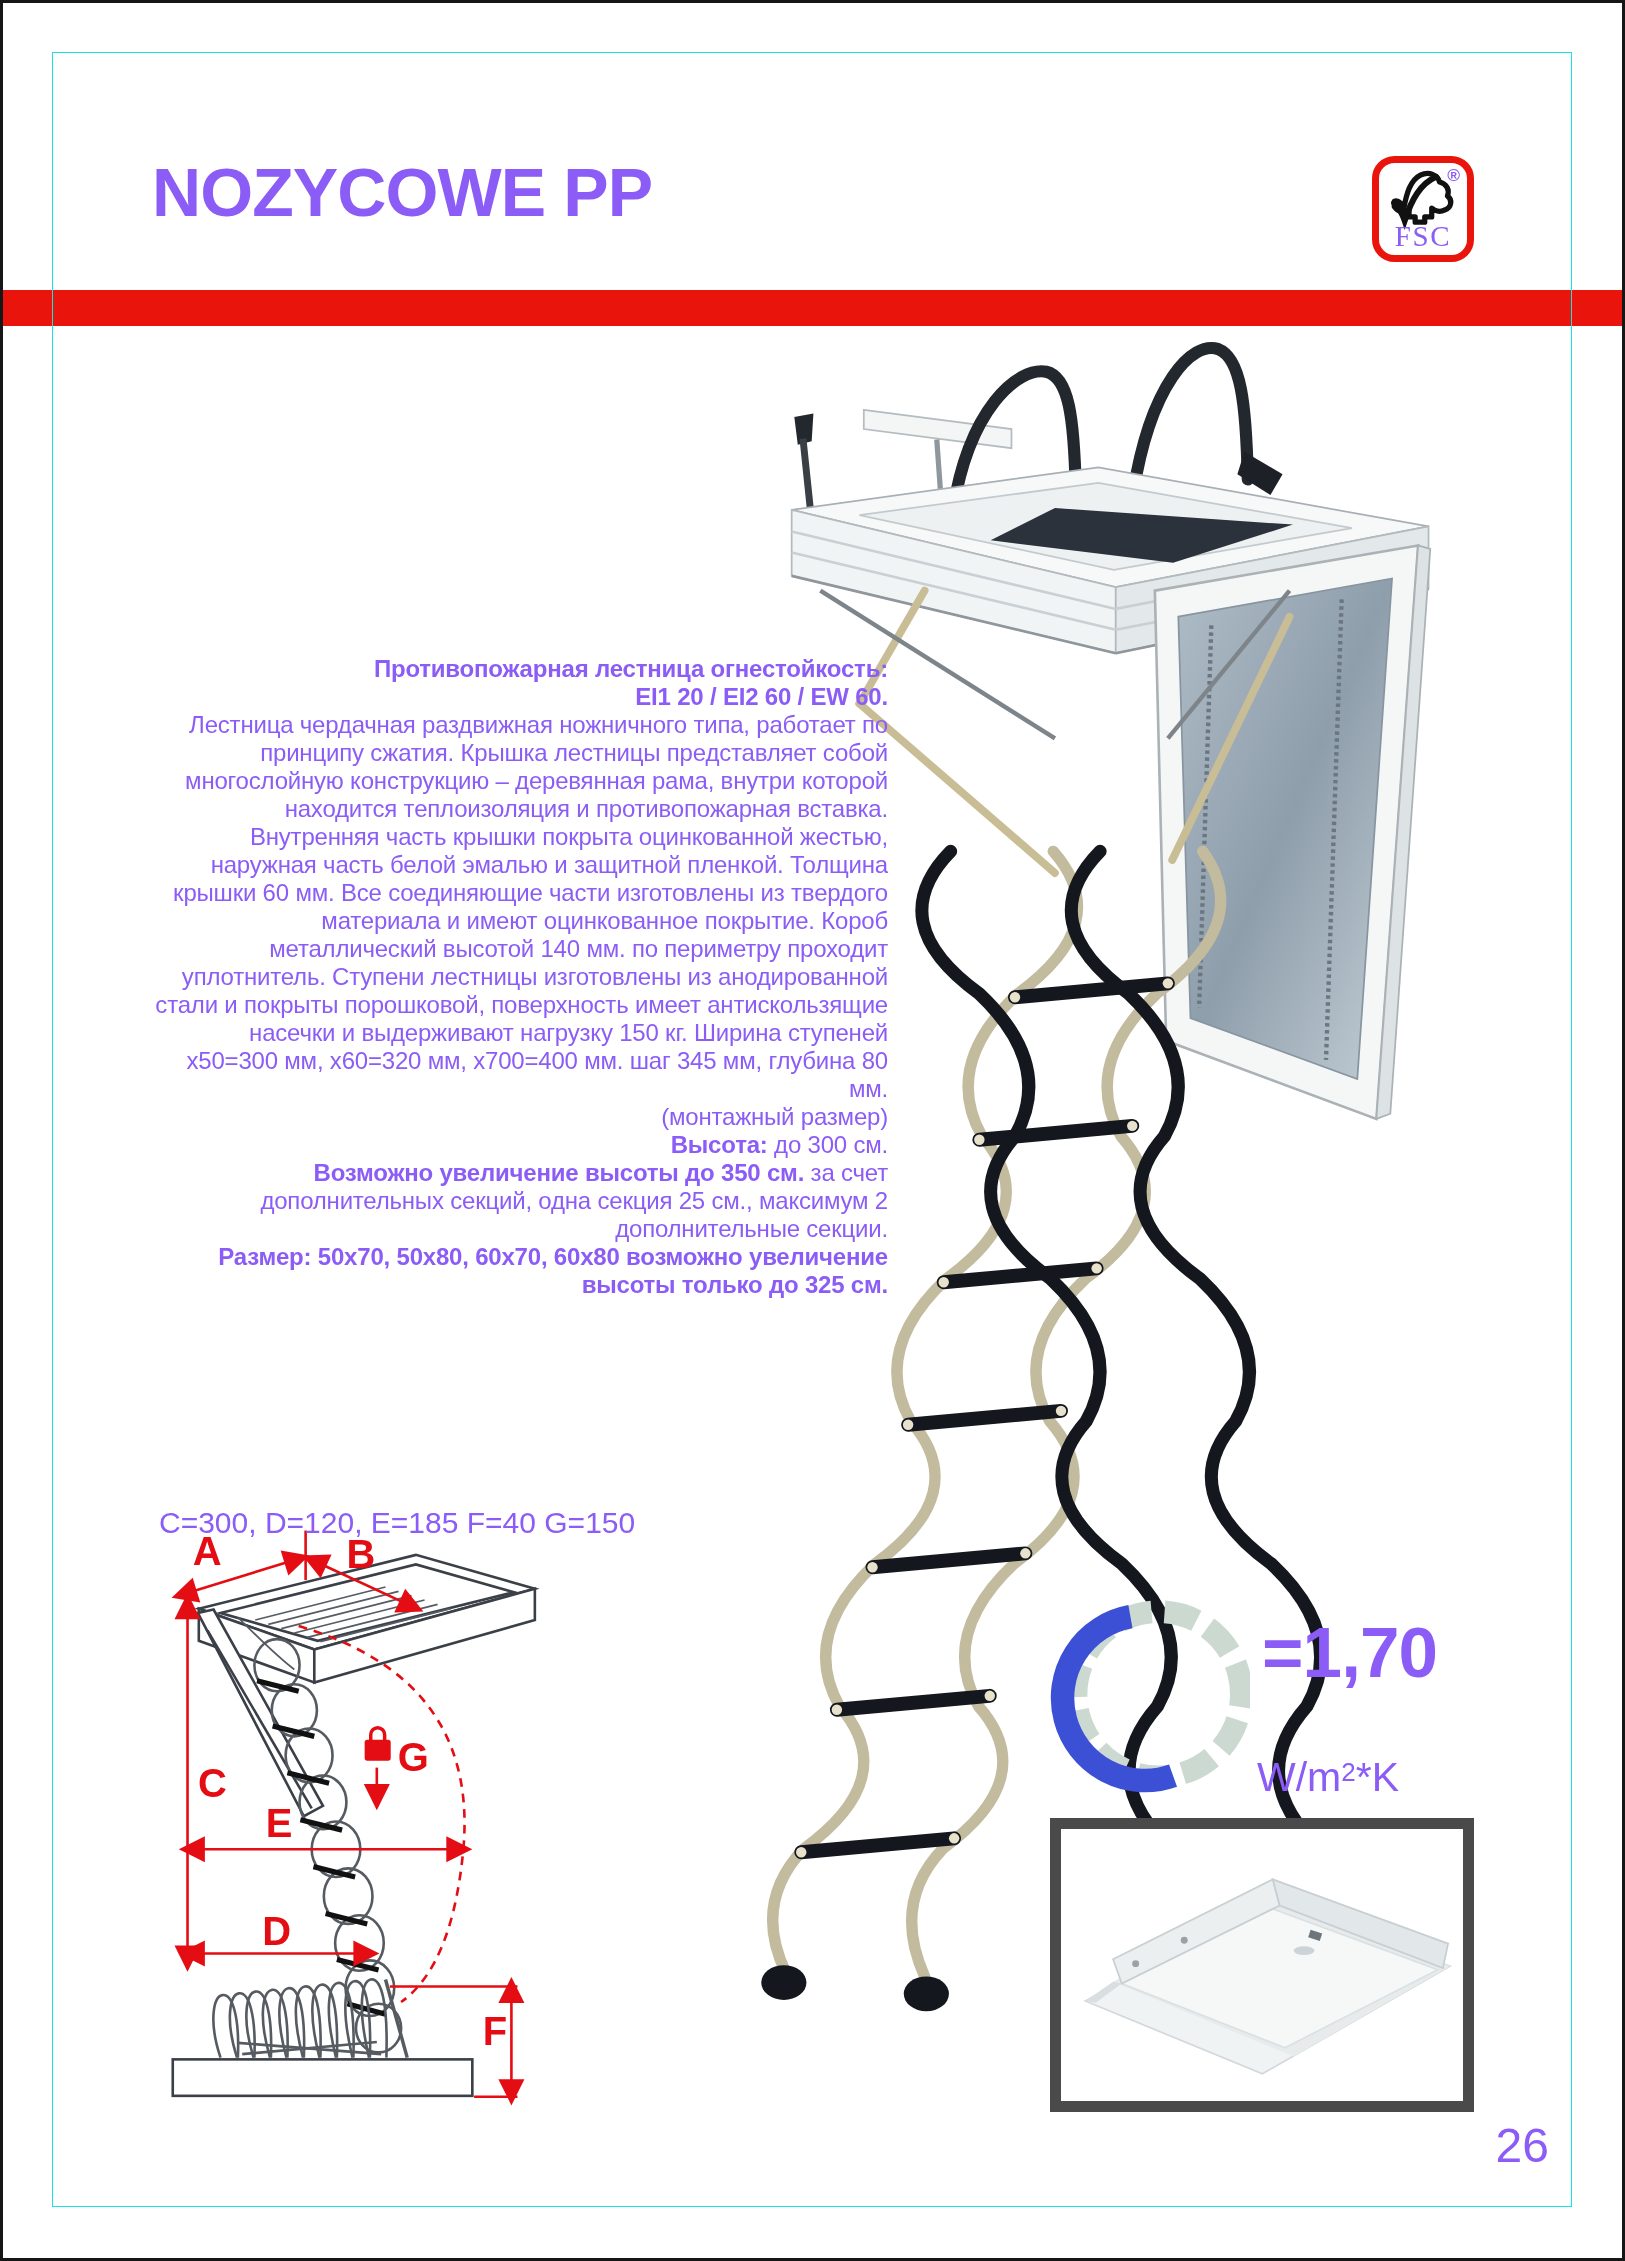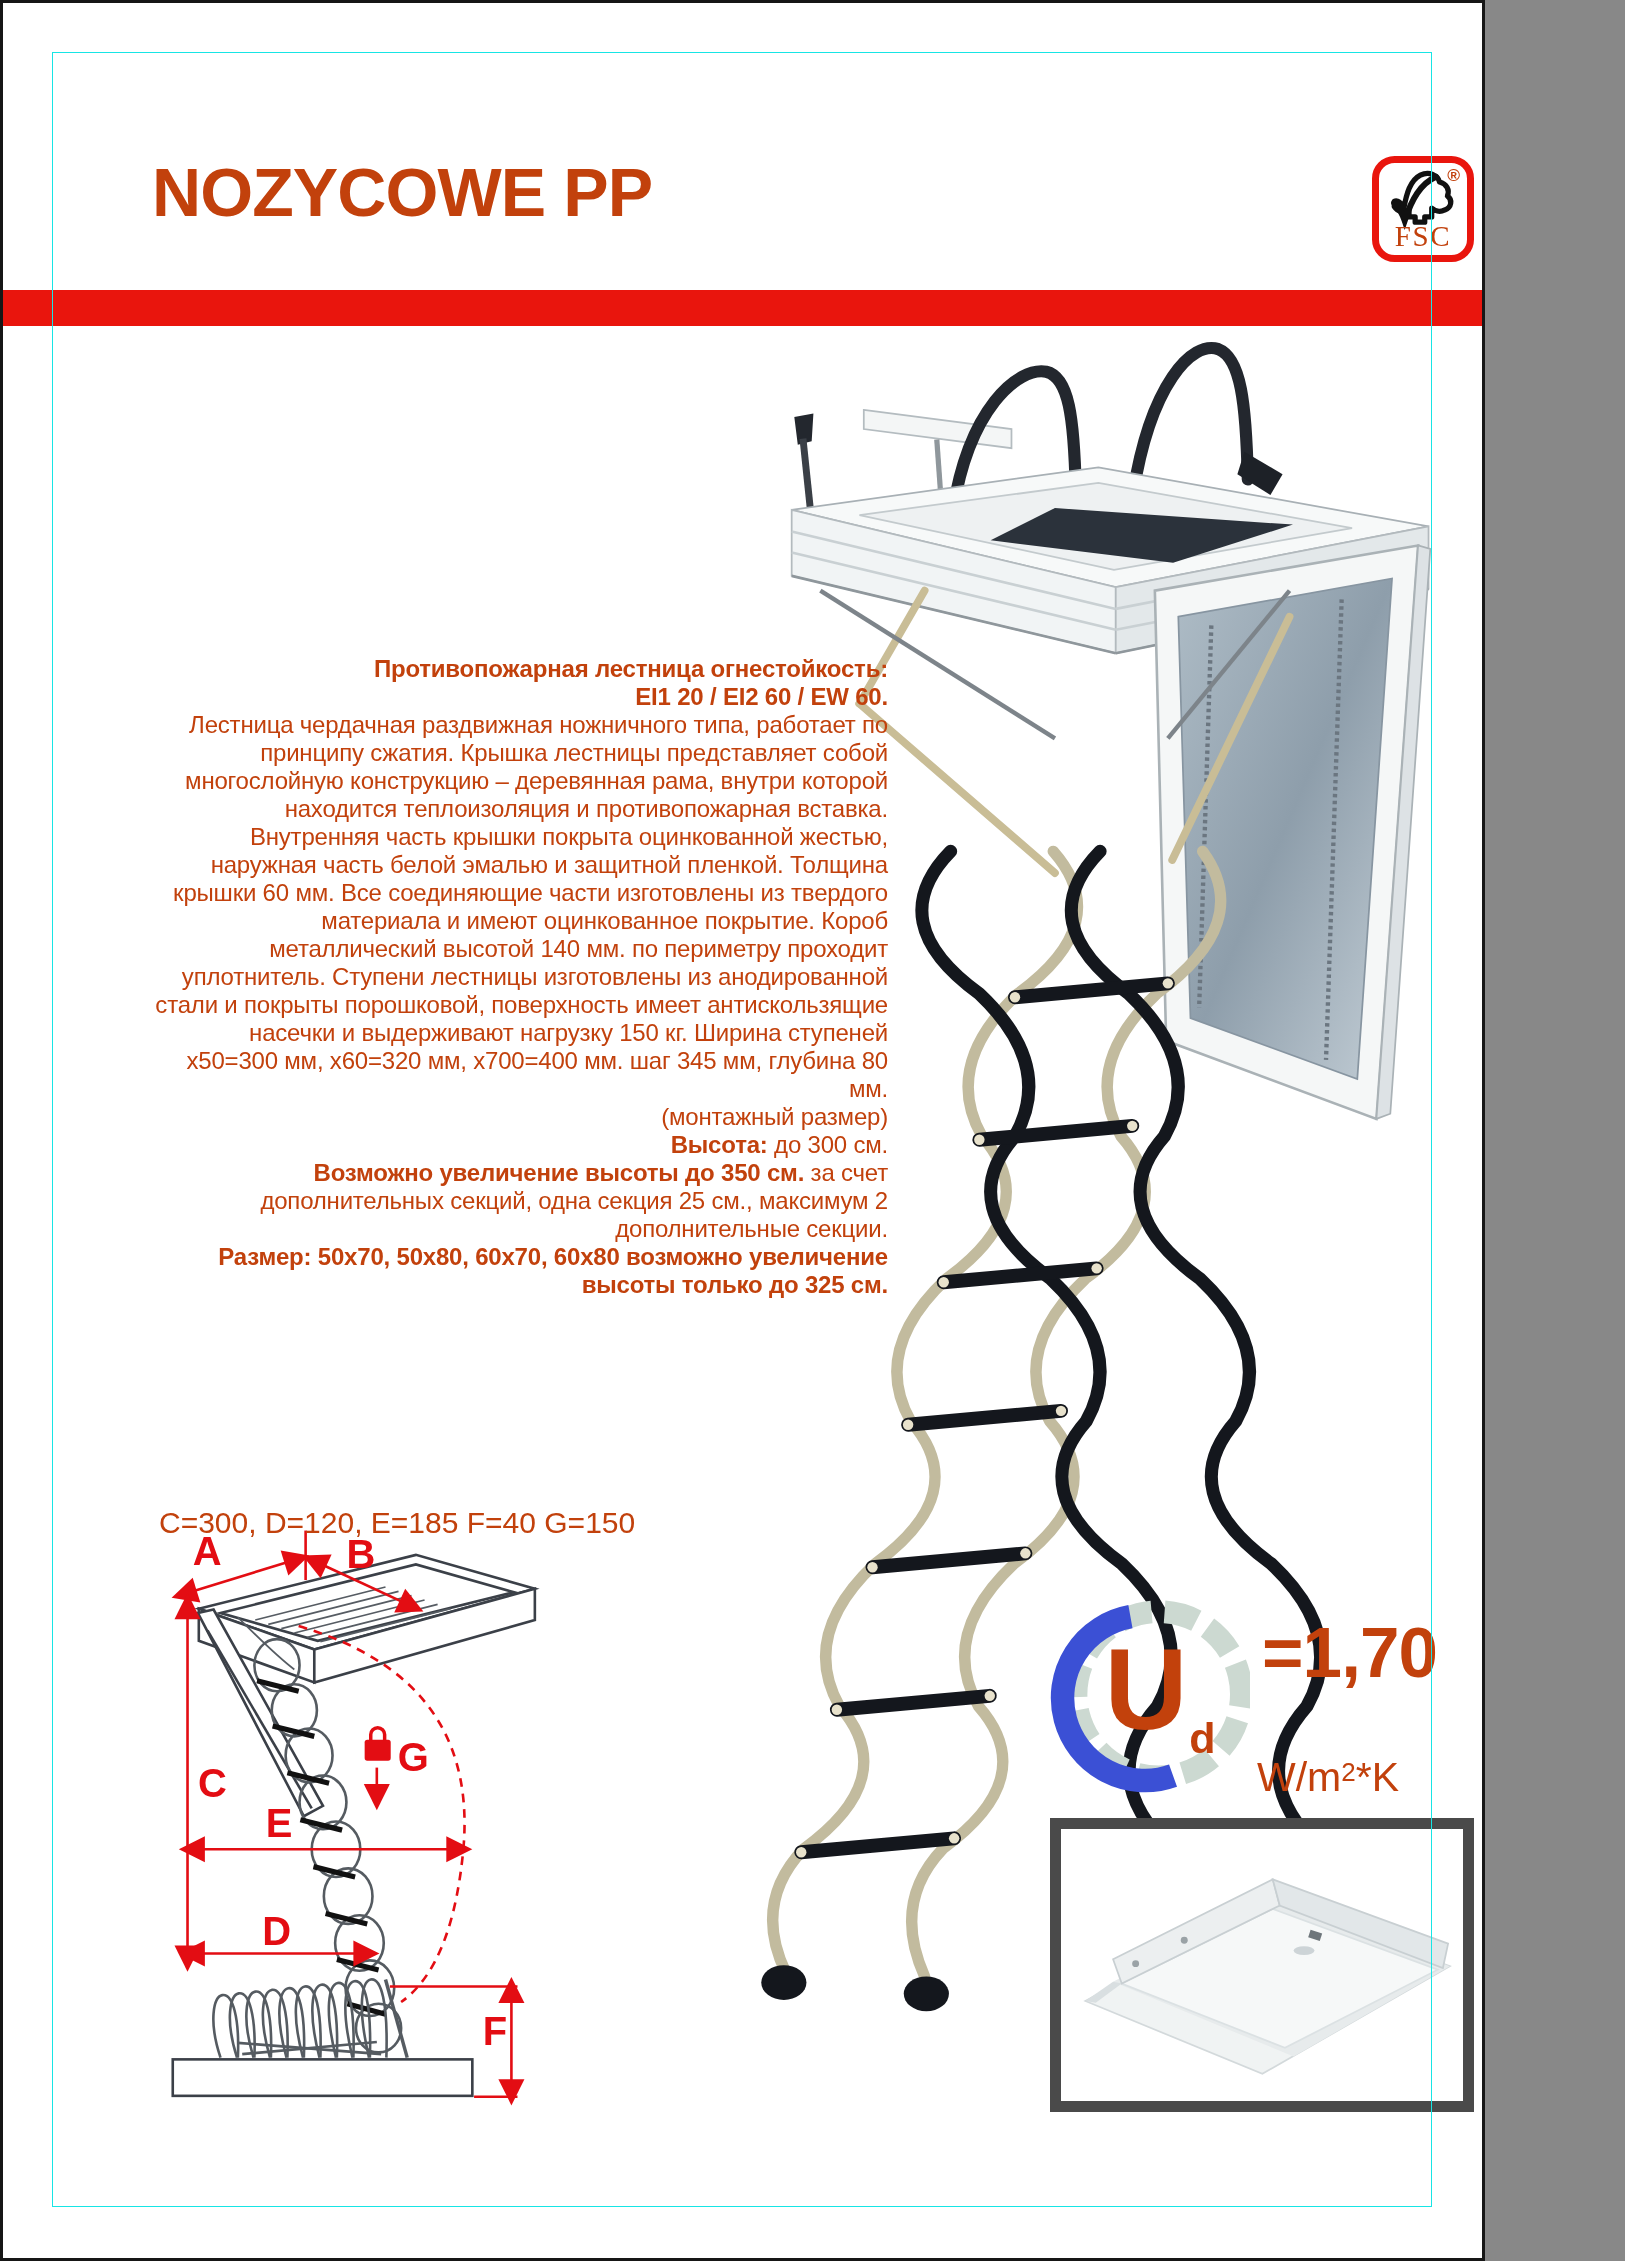--- a/index.html
+++ b/index.html
@@ -1,24 +1,24 @@
 <!DOCTYPE html>
 <html style="font-size:14px"><head>
 <meta charset="utf-8">
 <style>
   html,body{margin:0;padding:0;background:#888;}
   .page{
     position:relative;
-    width:1485px;height:2261px;
+    width:1625px;height:2261px;
     background:#ffffff;
     box-sizing:border-box;
     border:3.5px solid #161616;
     overflow:hidden;
     font-family:"Liberation Sans", sans-serif;
-    color:#c2410c;
+    color:#8b5cf6;
   }
   .cyan-frame{
     position:absolute;left:49px;top:49px;right:50px;bottom:51px;
     border:1.7px solid #17e5e5;
     z-index:40;pointer-events:none;
   }
   .red-bar{
     position:absolute;left:0;top:287px;width:100%;height:36px;
     background:#e9150d;z-index:4;
   }
@@ -313,21 +313,20 @@
         <ellipse cx="282" cy="1915" rx="26" ry="20"></ellipse>
       </g>
     </g>
   </svg>
 
   <div class="ud">
     <svg width="200" height="200" viewBox="0 0 230 230">
       <circle cx="125" cy="113" r="95" fill="none" stroke="#ccd9d1" stroke-width="26" stroke-dasharray="38 15" transform="rotate(-14 125 113)"></circle>
       <path d="M92.5,23.7 A95,95 0 1 0 141.5,206.6" fill="none" stroke="#3b50d5" stroke-width="27"></path>
     </svg>
-    <div class="usym"><span>U</span><sub>d</sub></div>
     <div class="uval">=1,70</div>
     <div class="uunit"><span>W/m</span><sup>2</sup><span>*</span><span>K</span></div>
   </div>
 
   <div class="hatch-frame">
     <svg width="401" height="271" viewBox="0 0 462 312">
       <polygon points="28,198 242,82 448,158 232,282" fill="#f0f3f3" stroke="#d3d9db" stroke-width="2"></polygon>
       <polygon points="60,176 242,82 448,158 268,262" fill="#e7ebec"></polygon>
       <polygon points="70,178 244,92 434,162 258,252" fill="#f6f8f8" stroke="#dbe1e3" stroke-width="2"></polygon>
       <polygon points="28,198 60,176 70,178 40,200" fill="#d9dfe1"></polygon>

